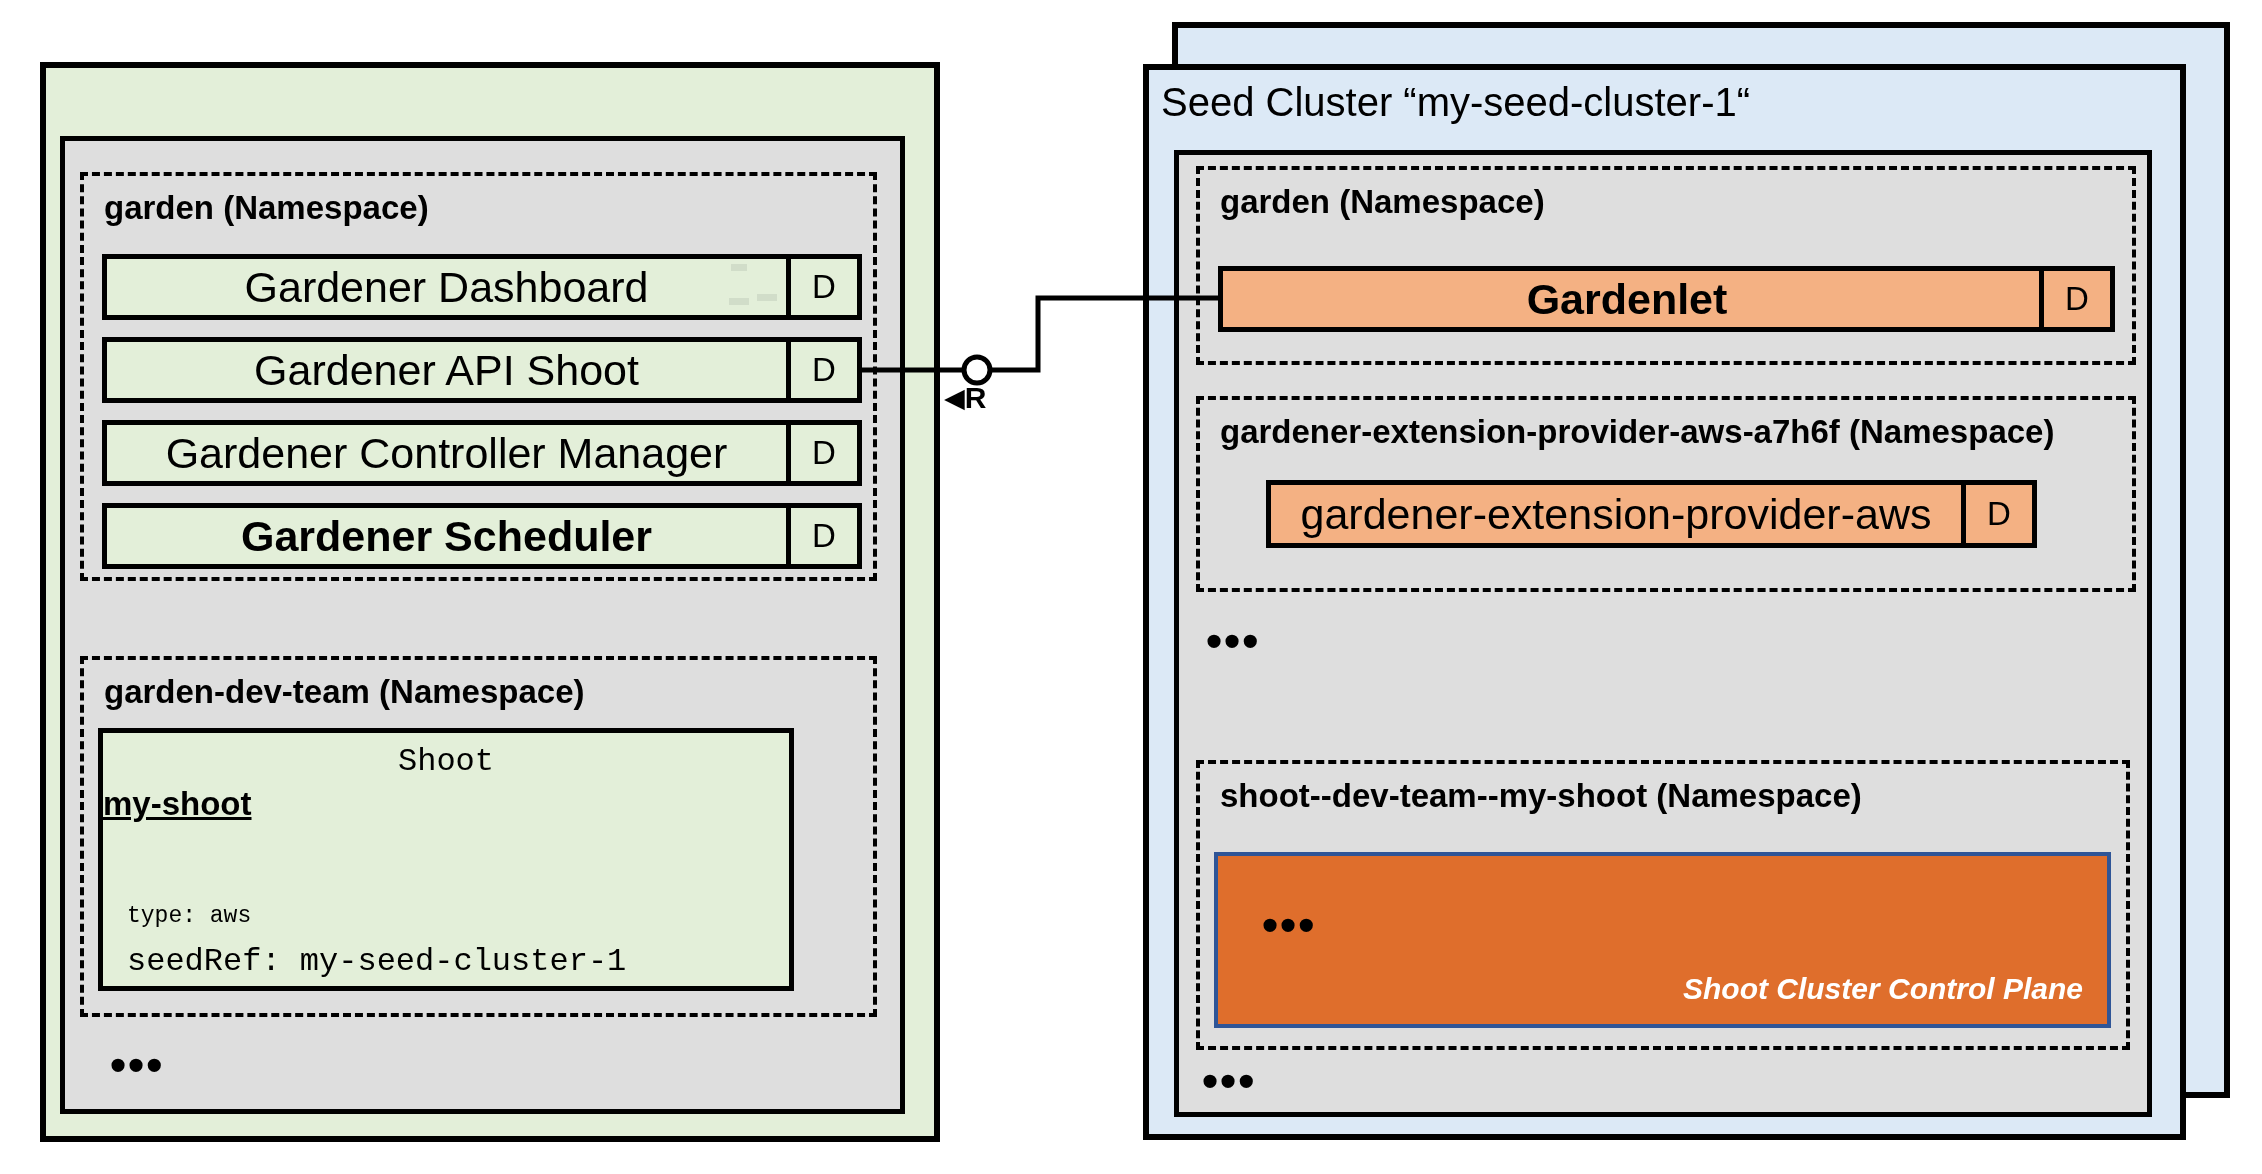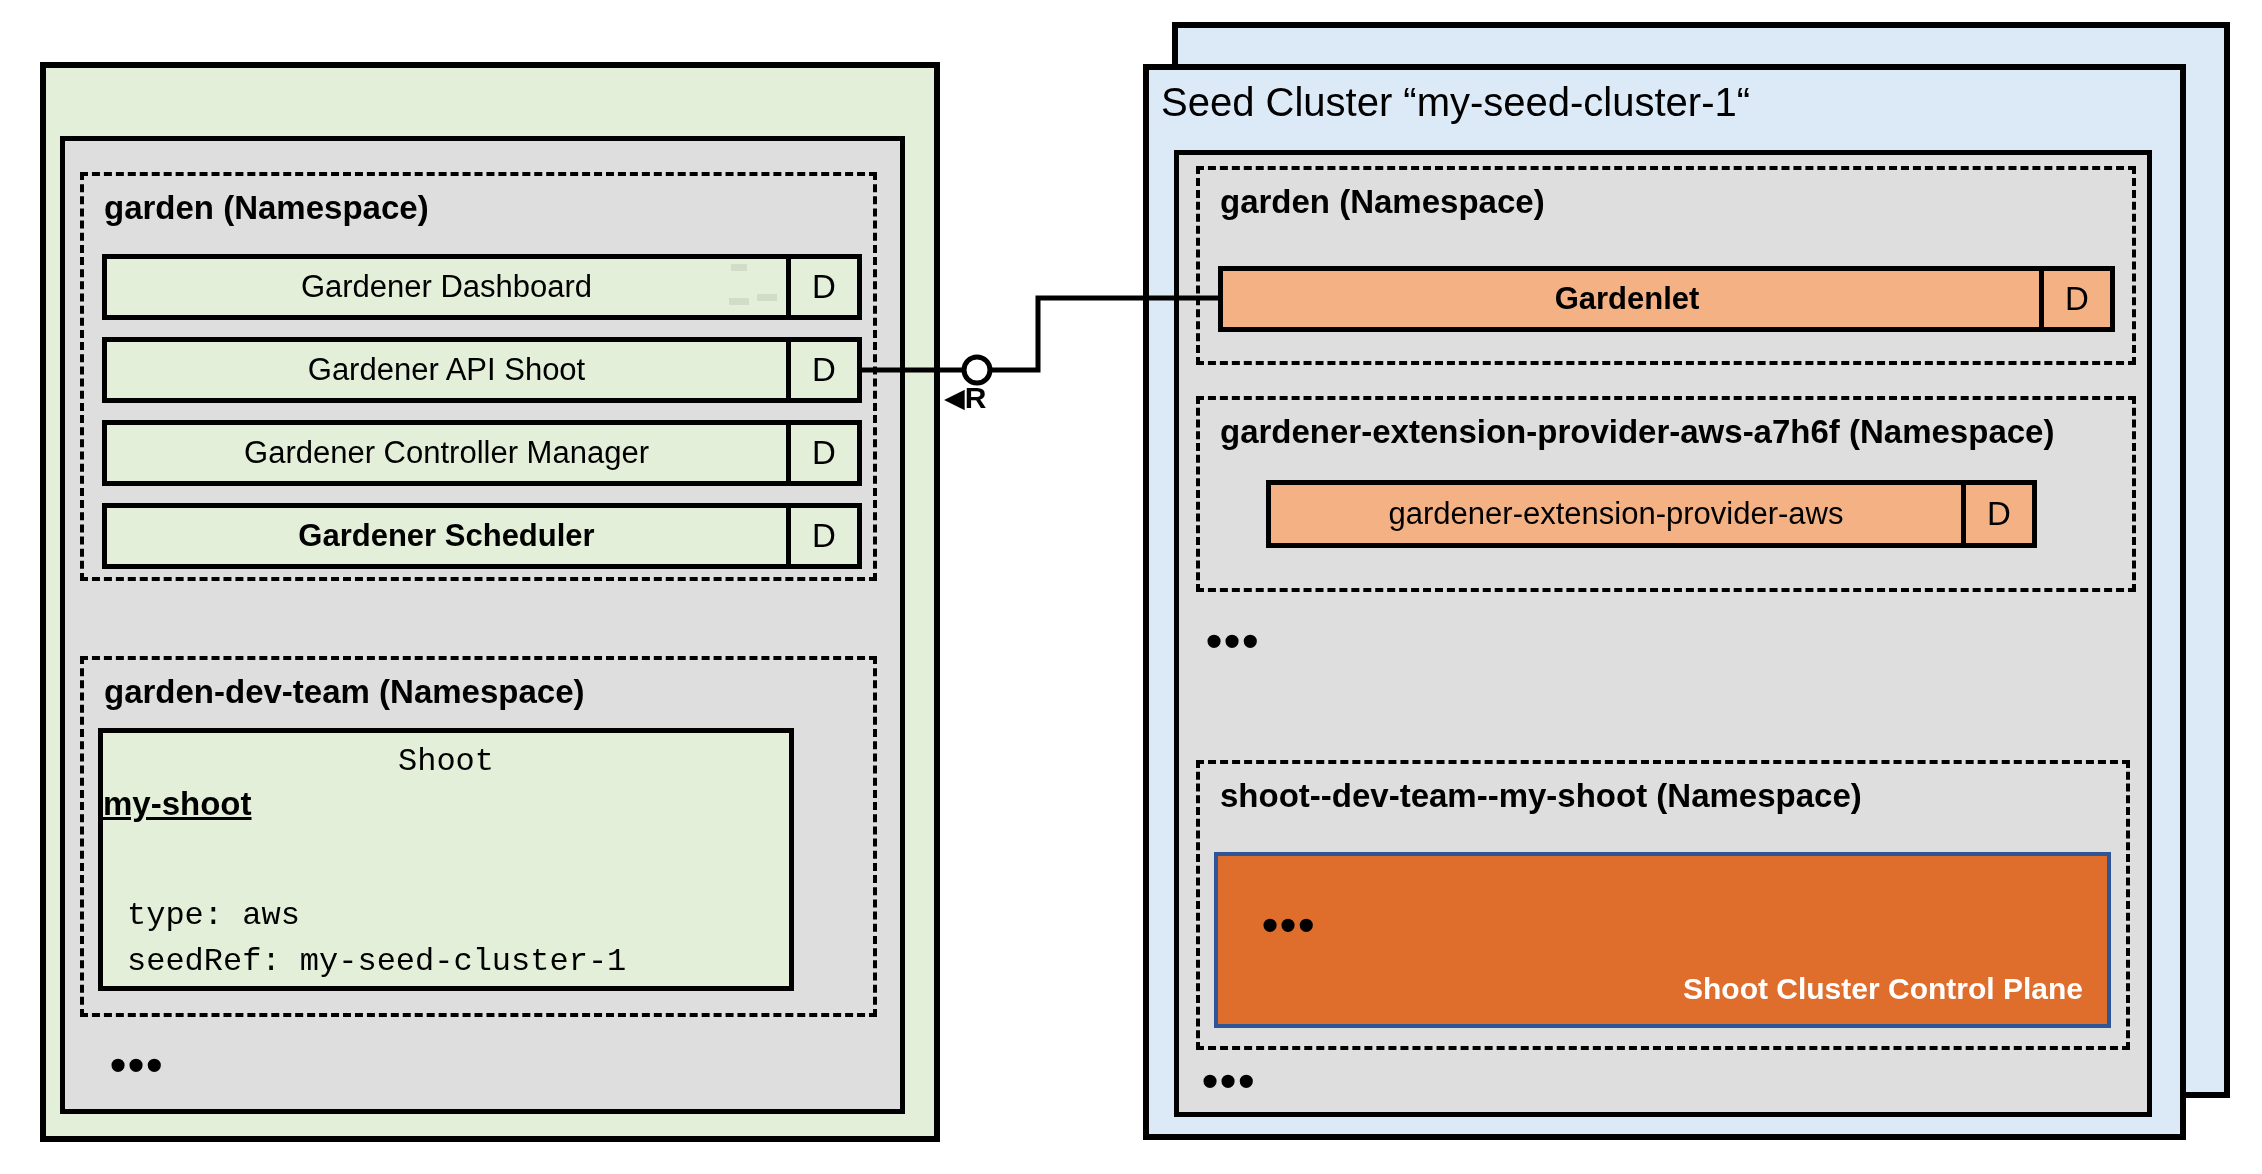--- a/index.html
+++ b/index.html
@@ -9,29 +9,29 @@
   .cluster{border:6px solid #000;}
   .green{background:var(--light_green);}
   .blue{background:var(--light_blue);}
   .graybox{border:5px solid #000;background:var(--light_gray);}
   .ns{border:4px dashed #000;}
   .cluster-title{font-size:40px;line-height:44px;white-space:nowrap;}
   .ns-title{font-size:33px;line-height:36px;font-weight:bold;white-space:nowrap;}
   .item{border:5px solid #000;display:flex;background:var(--light_green);}
   .item.orange{background:var(--light_orange);}
   .item .lbl{flex:1;display:flex;align-items:center;justify-content:center;
-             font-size:31px;white-space:nowrap;}
+             font-size:43px;white-space:nowrap;}
   .item .dcell{width:66px;border-left:5px solid #000;display:flex;align-items:center;
                justify-content:center;font-size:33px;}
   .bold{font-weight:bold;}
   .dots{font-size:46px;font-weight:bold;letter-spacing:2px;line-height:46px;}
   .mono{font-family:"Liberation Mono",monospace;}
   .shootbox{border:5px solid #000;background:var(--light_green);}
   .cp{background:var(--dark_orange);border:4px solid var(--control_plane_border);}
-  .cp-label{font-size:30px;font-weight:bold;color:#fff;text-align:right;white-space:nowrap;}
+  .cp-label{font-size:30px;font-weight:bold;color:#fff;text-align:right;white-space:nowrap;font-style:italic;}
   .artifact{background:rgba(130,140,130,0.18);}
   .conn-note{display:flex;align-items:center;}
   .conn-note .tri{font-size:27px;line-height:27px;}
   .conn-note .rlab{font-size:30px;line-height:30px;font-weight:bold;}
   svg.overlay{position:absolute;left:0;top:0;pointer-events:none;}
 </style>
 </head>
 <body>
 
 <div id="canvas">
@@ -98,21 +98,21 @@
     <div class="lbl bold">Gardener Scheduler</div>
     <div class="dcell">D</div>
   </div>
 
   <div class="abs ns" style="left:80px;top:656px;width:797px;height:361px;"></div>
   <div class="abs ns-title" style="left:104px;top:674px;">garden-dev-team (Namespace)</div>
 
   <div class="abs shootbox" style="left:98px;top:728px;width:696px;height:263px;">
     <div class="abs mono" style="left:0;top:10px;width:100%;text-align:center;font-size:32px;">Shoot</div>
     <div class="abs bold" style="left:0;top:52px;width:100%;text-align:left;font-size:33px;text-decoration:underline;">my-shoot</div>
-    <div class="abs mono" style="left:24px;top:160px;font-size:32px;line-height:46px;">type: aws</div>
+    <div class="abs mono" style="left:24px;top:160px;font-size:23px;line-height:46px;">type: aws</div>
     <div class="abs mono" style="left:24px;top:206px;font-size:32px;line-height:46px;">seedRef: my-seed-cluster-1</div>
   </div>
 
   <div class="abs dots" style="left:110px;top:1042px;">•••</div>
 
   <svg class="overlay" width="2262" height="1174" viewBox="0 0 2262 1174">
     <path d="M860 370 H965" fill="none" stroke="#000" stroke-width="5"></path>
     <path d="M990 370 H1038 V298 H1218" fill="none" stroke="#000" stroke-width="5"></path>
     <circle cx="977" cy="370" r="13" fill="#ffffff" stroke="#000" stroke-width="5"></circle>
   </svg>

